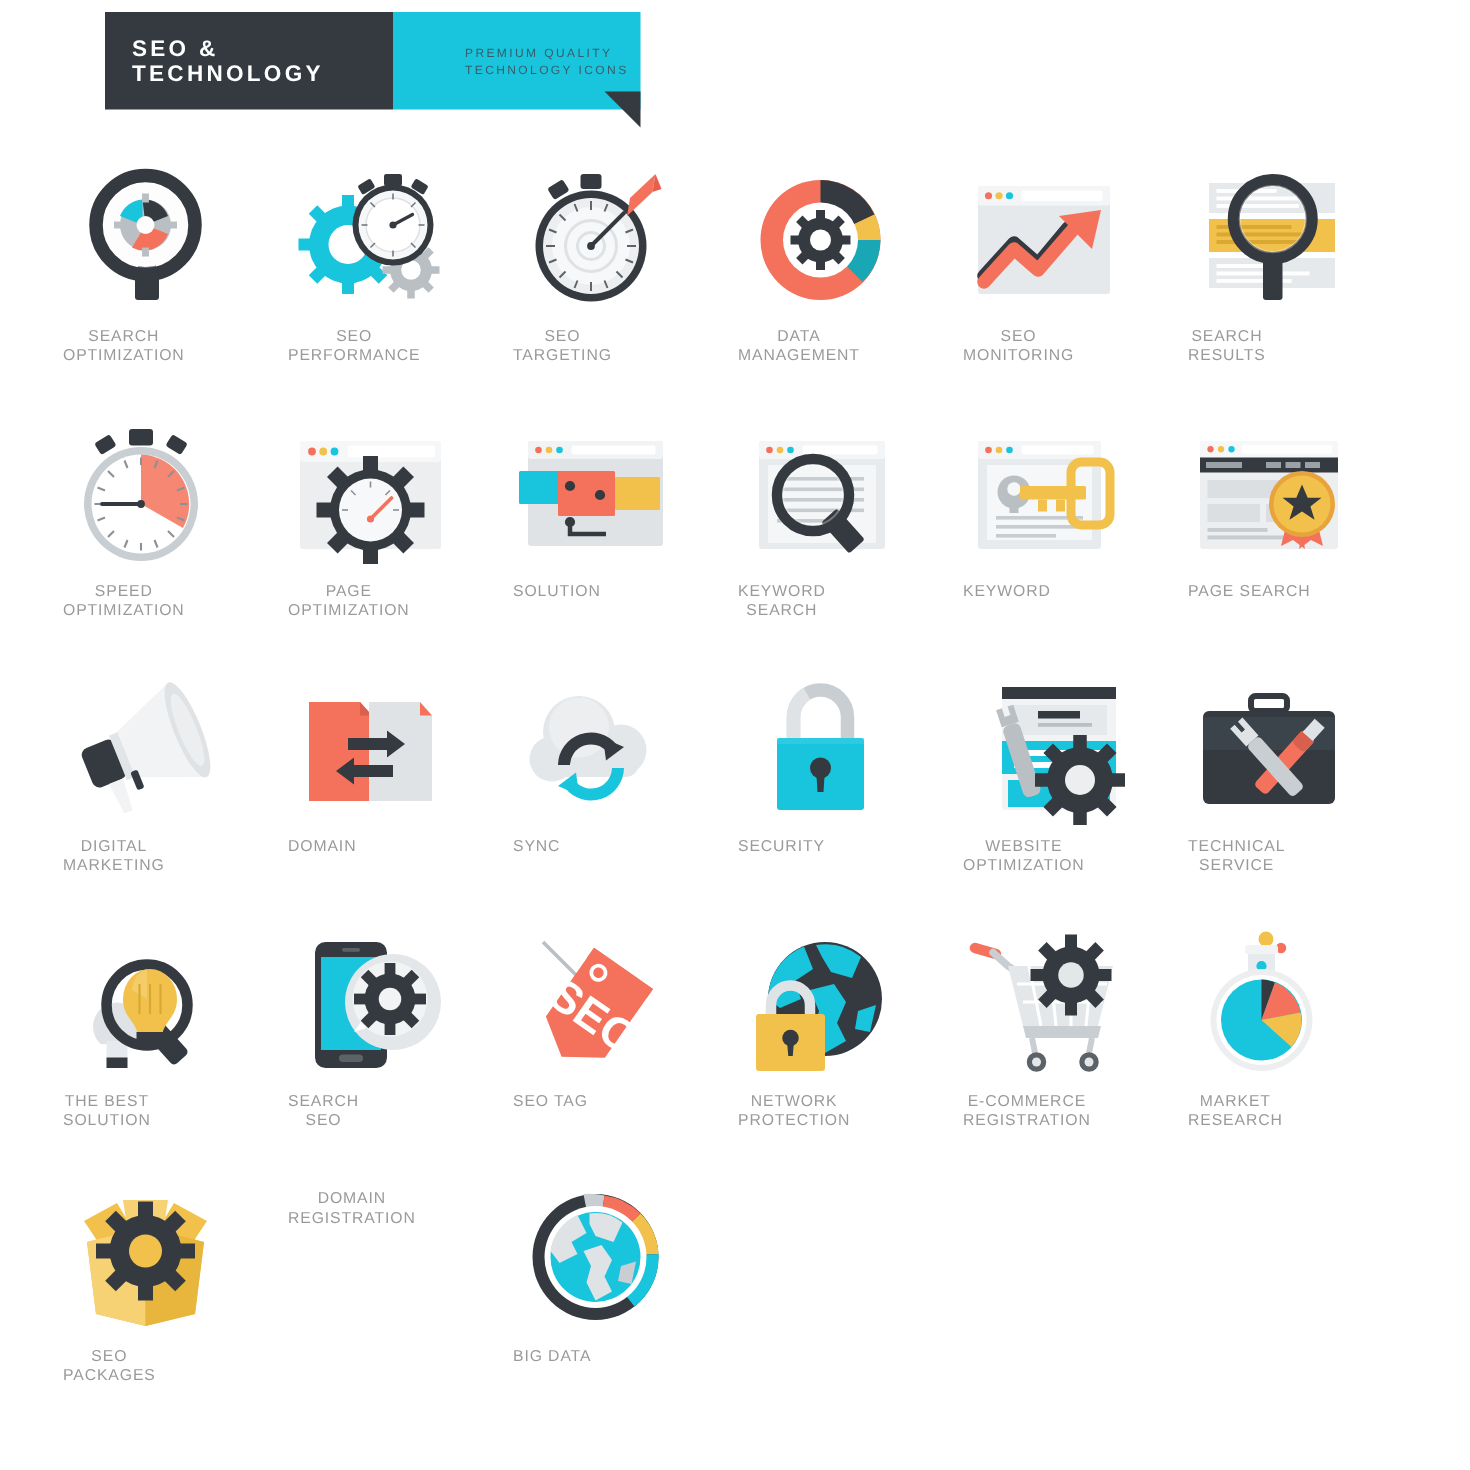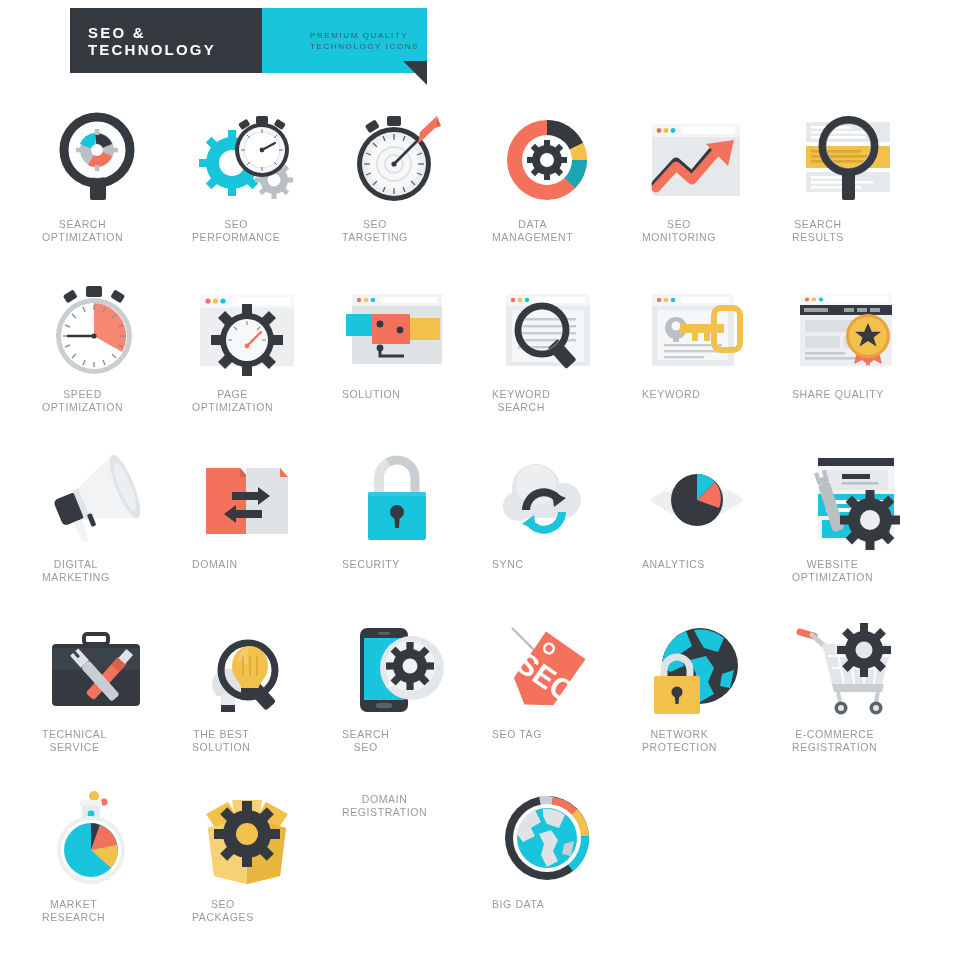--- a/index.html
+++ b/index.html
@@ -455,21 +455,21 @@
           </g>
         <path d="M66,70 L74,66 L78,88 L70,82 L62,86 Z" fill="#f4725b"></path>
         <path d="M86,70 L78,66 L74,88 L82,82 L90,86 Z" fill="#f4725b"></path>
         <g transform="translate(76,58)">
           <circle r="22" fill="#e8a33d"></circle>
           <circle r="19" fill="#f2c14b"></circle>
           <path d="M0,-13 L3.8,-4.2 L13,-4.2 L5.6,1.6 L8.4,10.5 L0,5 L-8.4,10.5 L-5.6,1.6 L-13,-4.2 L-3.8,-4.2 Z" fill="#343a40"></path>
         </g>
       </svg>
     </div>
-    <div class="cap">SHARE QUALITY</div>
+    <div class="cap">PAGE SEARCH</div>
   </div>
 
   <div class="cell">
     <div class="art">
       <svg viewBox="0 0 110 105">
         <g transform="rotate(-22 55 52)">
           <path d="M36,36 L86,16 L86,84 L36,64 Z" fill="#f2f3f4"></path>
           <ellipse cx="86" cy="50" rx="9" ry="34" fill="#dfe3e6"></ellipse>
           <ellipse cx="86" cy="50" rx="6" ry="26" fill="#eceef0"></ellipse>
           <rect x="14" y="36" width="24" height="28" rx="5" fill="#343a40"></rect>
@@ -493,66 +493,52 @@
         <path d="M40,44 L66,44 L66,39 L78,48 L66,57 L66,52 L40,52 Z" fill="#343a40"></path>
         <path d="M70,62 L44,62 L44,57 L32,66 L44,75 L44,70 L70,70 Z" fill="#343a40"></path>
       </svg>
     </div>
     <div class="cap">DOMAIN</div>
   </div>
 
   <div class="cell">
     <div class="art">
       <svg viewBox="0 0 110 105">
+        <g fill="#e4e7ea">
+          <circle cx="44" cy="40" r="24"></circle>
+          <circle cx="72" cy="52" r="17"></circle>
+          <circle cx="26" cy="58" r="15"></circle>
+          <rect x="22" y="52" width="62" height="18" rx="9"></rect>
+        </g>
+        <circle cx="44" cy="37" r="20" fill="#eceef0"></circle>
+        <g transform="translate(52,62)">
+          <path d="M-18,0 A18,18 0 0 1 14,-11" fill="none" stroke="#343a40" stroke-width="8" stroke-linecap="butt"></path>
+          <path d="M8,-18 L22,-12 L10,-3 Z" fill="#343a40"></path>
+          <path d="M18,2 A18,18 0 0 1 -14,13" fill="none" stroke="#19c4dd" stroke-width="8" stroke-linecap="butt"></path>
+          <path d="M-8,20 L-22,14 L-10,5 Z" fill="#19c4dd"></path>
+        </g>
+      </svg>
+    </div>
+    <div class="cap">SYNC</div>
+  </div>
+
+  <div class="cell">
+    <div class="art">
+      <svg viewBox="0 0 110 105">
         <path d="M37,48 L37,30 A18,18 0 0 1 73,30 L73,48" fill="none" stroke="#c8ced2" stroke-width="9"></path>
         <path d="M37,48 L37,30 A18,18 0 0 1 46,14.5" fill="none" stroke="#dfe3e6" stroke-width="9"></path>
         <rect x="26" y="44" width="58" height="48" rx="2" fill="#19c4dd"></rect>
         <rect x="26" y="44" width="58" height="4" fill="#3fd2e6" opacity=".5"></rect>
         <circle cx="55" cy="64" r="7" fill="#343a40"></circle>
         <path d="M52,64 L58,64 L57,80 L53,80 Z" fill="#343a40"></path>
       </svg>
     </div>
     <div class="cap">SECURITY</div>
   </div>
 
-  <div class="cell">
-    <div class="art">
-      <svg viewBox="0 0 110 105">
-        <g fill="#e4e7ea">
-          <circle cx="44" cy="40" r="24"></circle>
-          <circle cx="72" cy="52" r="17"></circle>
-          <circle cx="26" cy="58" r="15"></circle>
-          <rect x="22" y="52" width="62" height="18" rx="9"></rect>
-        </g>
-        <circle cx="44" cy="37" r="20" fill="#eceef0"></circle>
-        <g transform="translate(52,62)">
-          <path d="M-18,0 A18,18 0 0 1 14,-11" fill="none" stroke="#343a40" stroke-width="8" stroke-linecap="butt"></path>
-          <path d="M8,-18 L22,-12 L10,-3 Z" fill="#343a40"></path>
-          <path d="M18,2 A18,18 0 0 1 -14,13" fill="none" stroke="#19c4dd" stroke-width="8" stroke-linecap="butt"></path>
-          <path d="M-8,20 L-22,14 L-10,5 Z" fill="#19c4dd"></path>
-        </g>
-      </svg>
-    </div>
-    <div class="cap">SYNC</div>
-  </div>
-
-  <div class="cell">
-    <div class="art">
-      <svg viewBox="0 0 110 105">
-        <path d="M8,52 Q55,14 102,52 Q55,90 8,52 Z" fill="#eceef0"></path>
-        <path d="M12,48 Q55,18 98,48 Q55,30 12,48 Z" fill="#f6f7f8"></path>
-        <g transform="translate(55,52)">
-          <circle r="26" fill="#343a40"></circle>
-          <path d="M0,0 L0,-26 A26,26 0 0 1 18,-18 Z" fill="#19c4dd"></path>
-          <path d="M0,0 L18,-18 A26,26 0 0 1 22,8 Z" fill="#f4725b"></path>
-        </g>
-      </svg>
-    </div>
-    <div class="cap">ANALYTICS</div>
-  </div>
 
   <div class="cell">
     <div class="art">
       <svg viewBox="0 0 110 105">
         <rect x="26" y="10" width="76" height="82" rx="2" fill="#f2f3f4"></rect>
         <rect x="26" y="10" width="76" height="8" fill="#343a40"></rect>
         <rect x="32" y="22" width="64" height="20" fill="#e6e9eb"></rect>
         <rect x="50" y="26" width="28" height="5" fill="#343a40"></rect>
         <rect x="50" y="34" width="36" height="2.5" fill="#b9bfc3"></rect>
         <rect x="26" y="46" width="76" height="22" fill="#19c4dd"></rect>

